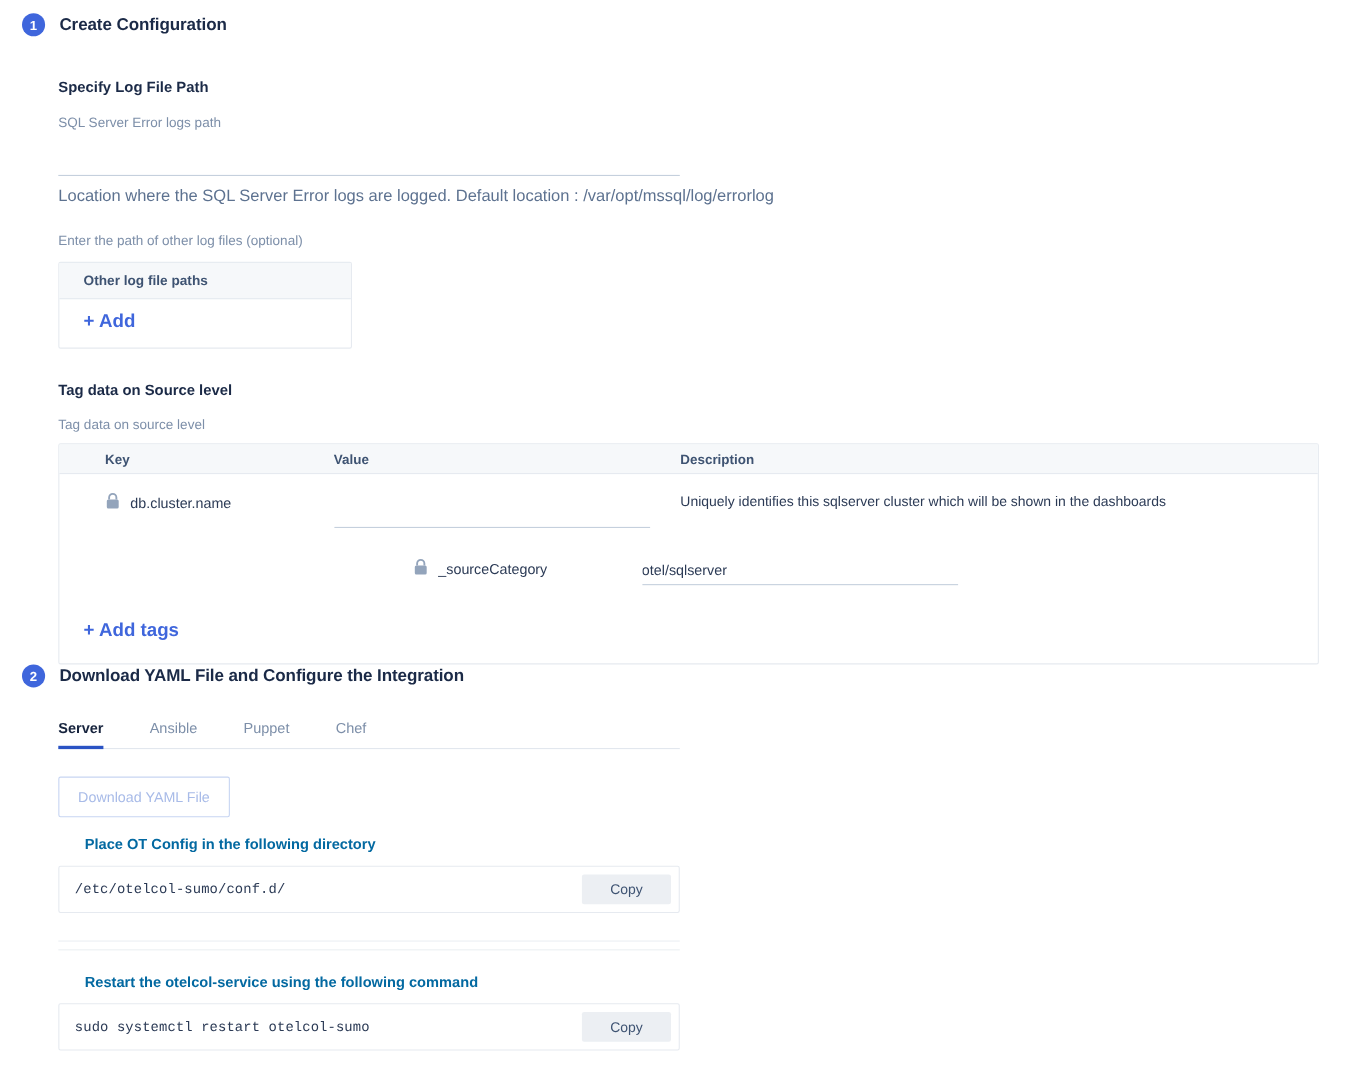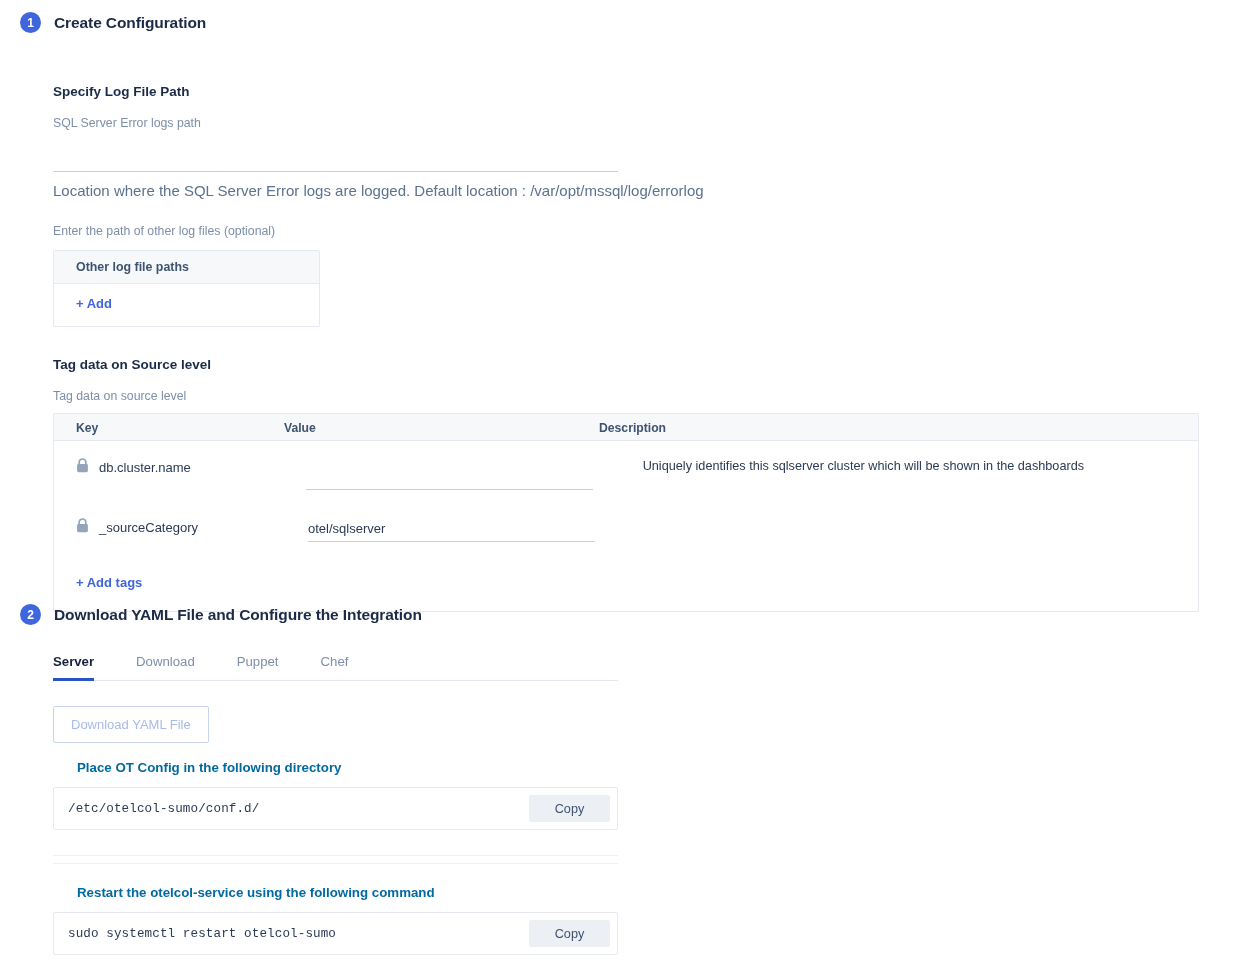--- a/index.html
+++ b/index.html
@@ -90,55 +90,56 @@
     background: #f6f8fa;
     border-bottom: 1px solid #e6eaf0;
     padding: 9px 22px;
     font-size: 12.4px;
     font-weight: 700;
     color: #3e5372;
   }
   .paths-card-body { padding: 10px 22px 14px 22px; }
   .link-blue {
     color: #3f66dc;
-    font-size: 13px;
+    font-size: 17px;
     font-weight: 700;
     cursor: pointer;
     text-decoration: none;
     display: inline-block;
   }
 
   
   .tag-table {
     width: 1146px;
     border: 1px solid #e6eaf0;
     border-radius: 2px;
     background: #ffffff;
   }
   .tag-row {
     display: flex;
     align-items: flex-start;
+    justify-content: center;
   }
   .tag-head {
     background: #f6f8fa;
     border-bottom: 1px solid #e6eaf0;
     height: 27px;
   }
   .tag-head .cell {
     font-size: 12.2px;
     font-weight: 700;
     color: #3e5372;
     display: flex;
     align-items: center;
     height: 27px;
   }
   .cell-key   { width: 230px; padding-left: 22px; }
   .cell-value { width: 315px; }
   .cell-desc  { width: 560px; }
-  .tag-body-row { height: 60px; padding-top: 17px; gap: 24px; }
+  .tag-body-row { height: 60px; padding-top: 17px; }
   .key-text {
     font-size: 13px;
     color: #2b3a55;
     display: flex;
     align-items: center;
     gap: 10px;
   }
   .desc-text {
     font-size: 12.7px;
     color: #2b3a55;
@@ -235,21 +236,21 @@
 
 <div class="page">
 
   <div id="section-1">
 
     <div class="step-header">
       <div class="step-badge">1</div>
       <div class="step-title">Create Configuration</div>
     </div>
 
-    <div style="margin-top:51px; margin-left:33px;">
+    <div style="margin-top:39px; margin-left:33px;">
       <div class="sub-heading">Specify Log File Path</div>
 
       <div class="field-label" style="margin-top:17px;">SQL Server Error logs path</div>
 
       <div style="width:565px; margin-top:19px;">
         <input class="underline-input" type="text" value="" style="">
       </div>
 
       <div class="helper-text" style="margin-top:10px;">Location where the SQL Server Error logs are logged. Default location : /var/opt/mssql/log/errorlog</div>
 
@@ -327,21 +328,21 @@
 
     <div class="step-header">
       <div class="step-badge">2</div>
       <div class="step-title">Download YAML File and Configure the Integration</div>
     </div>
 
     <div style="margin-top:22px; margin-left:33px;">
 
       <div class="tabs">
         <div class="tab active">Server</div>
-        <div class="tab">Download</div>
+        <div class="tab">Ansible</div>
         <div class="tab">Puppet</div>
         <div class="tab">Chef</div>
       </div>
 
       <div style="margin-top:25px;">
         <button class="btn-download">Download YAML File</button>
       </div>
 
       <div style="margin-top:17px;">
         <div class="cmd-heading">Place OT Config in the following directory</div>

